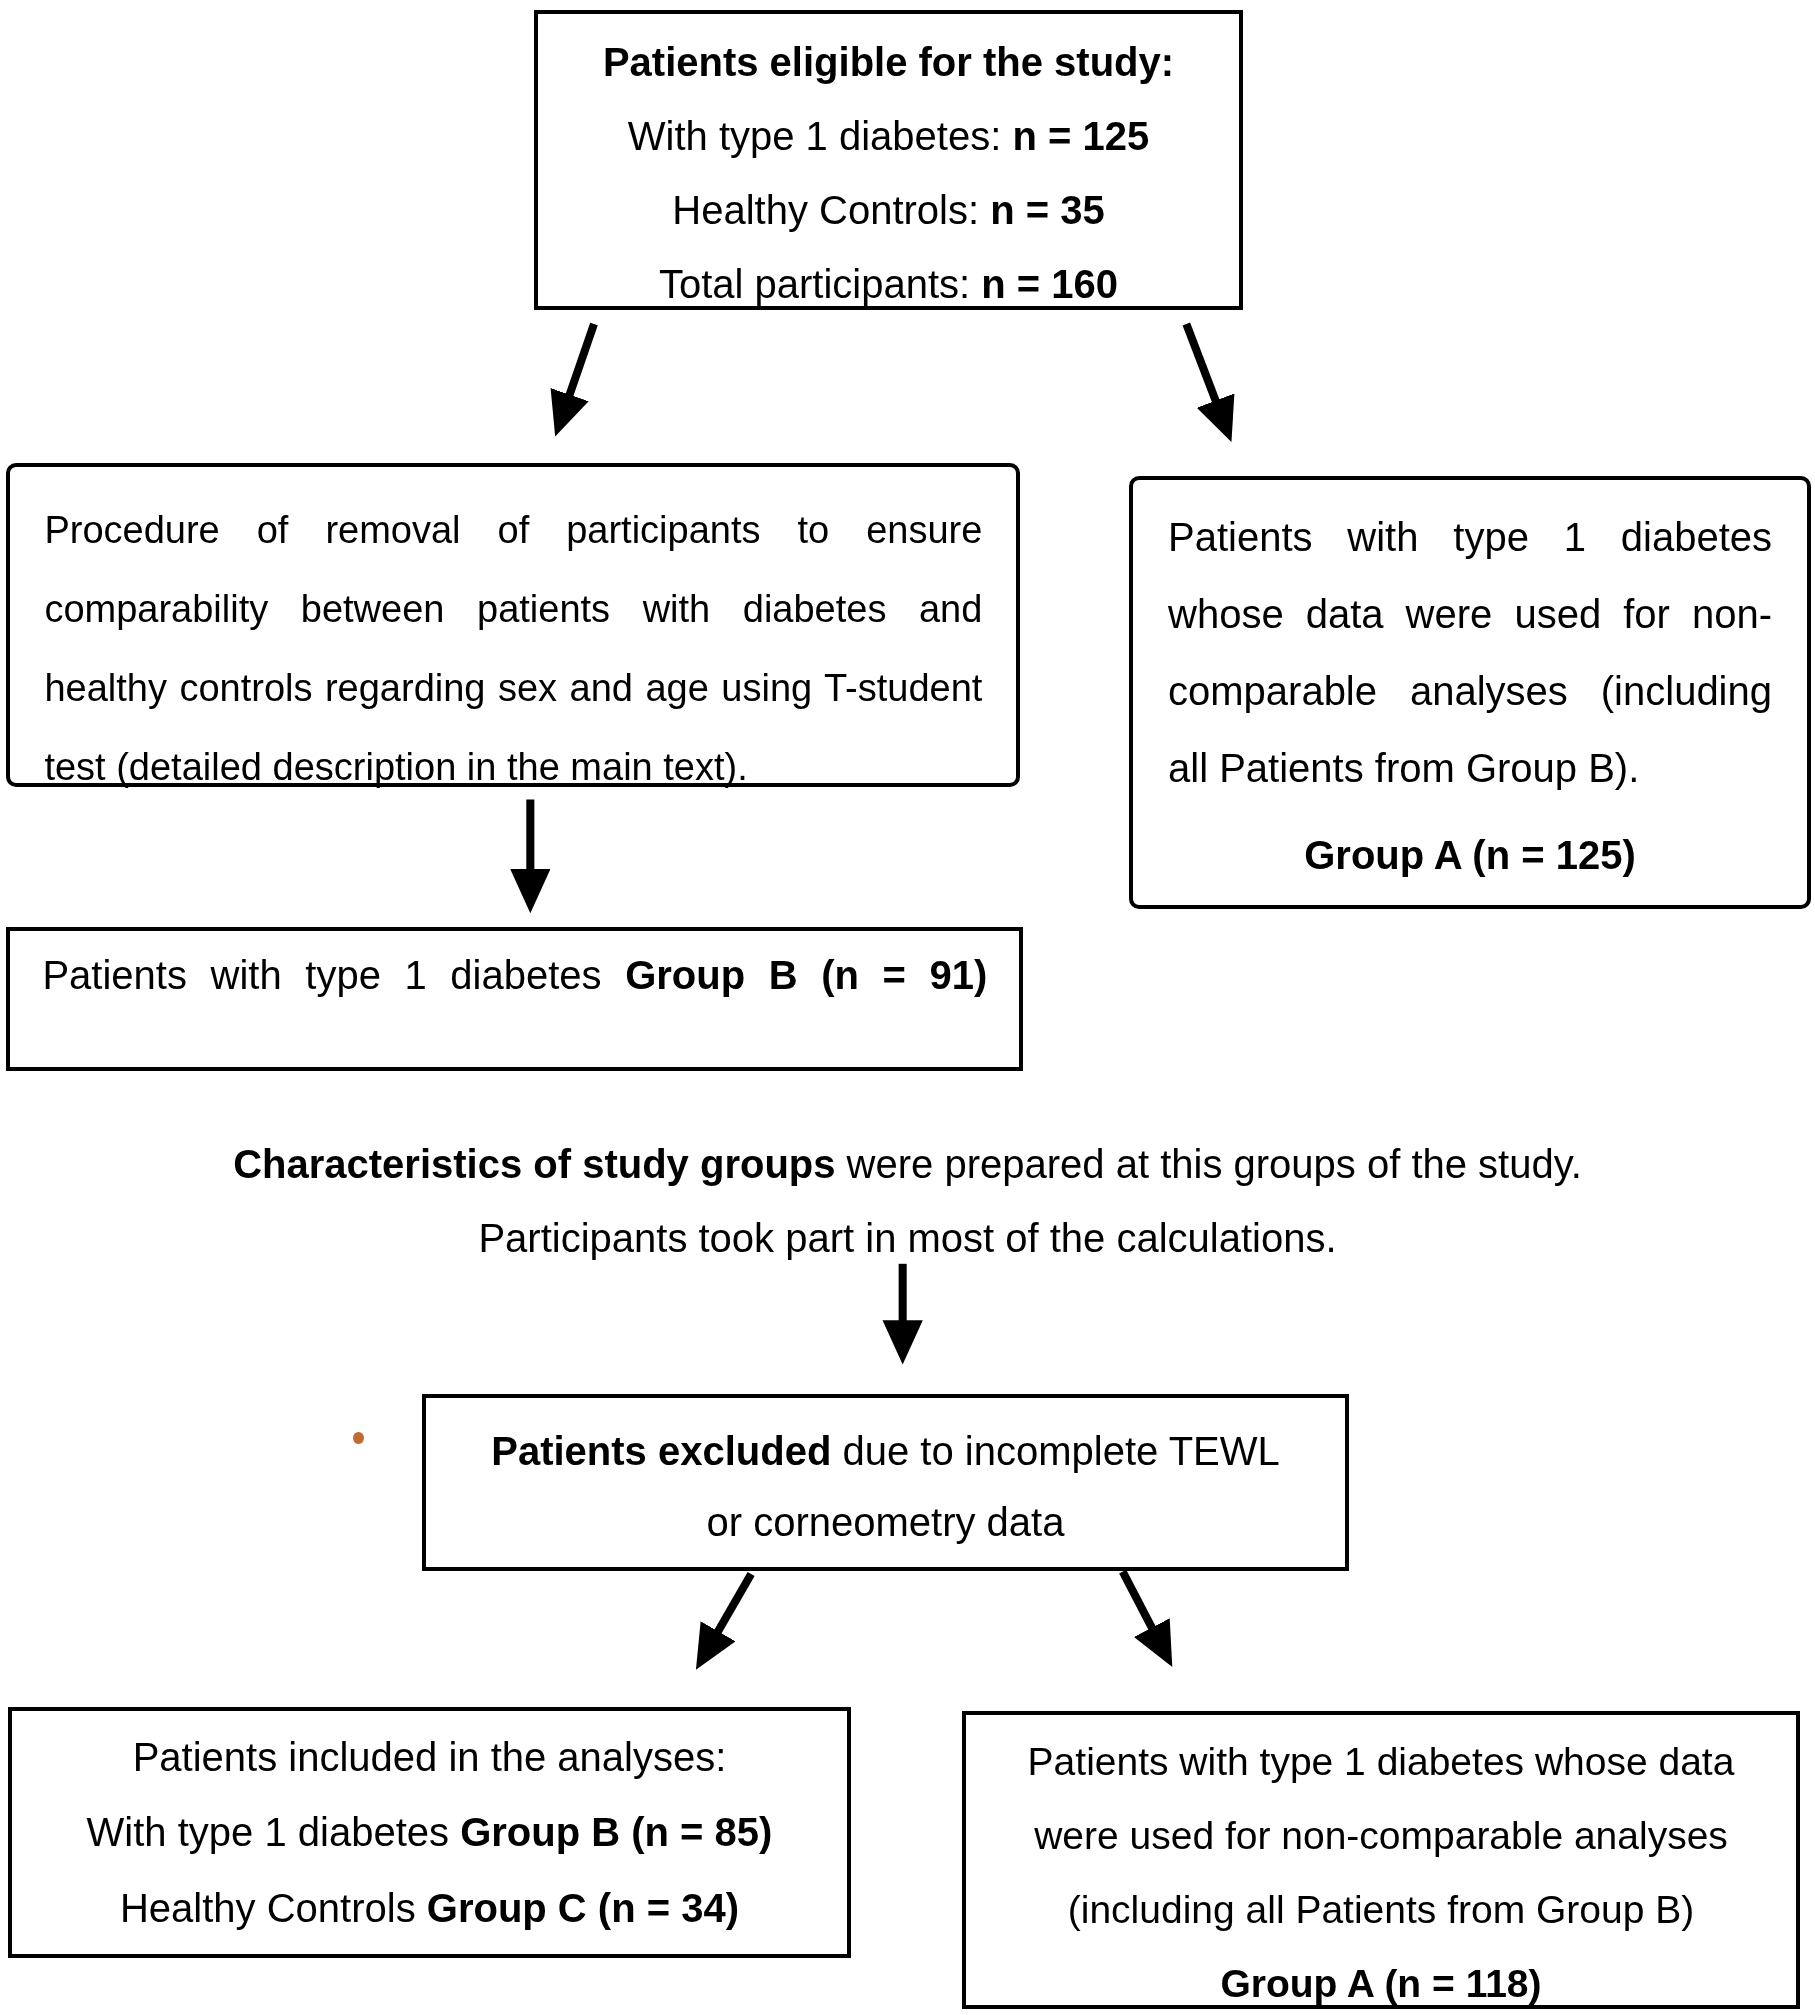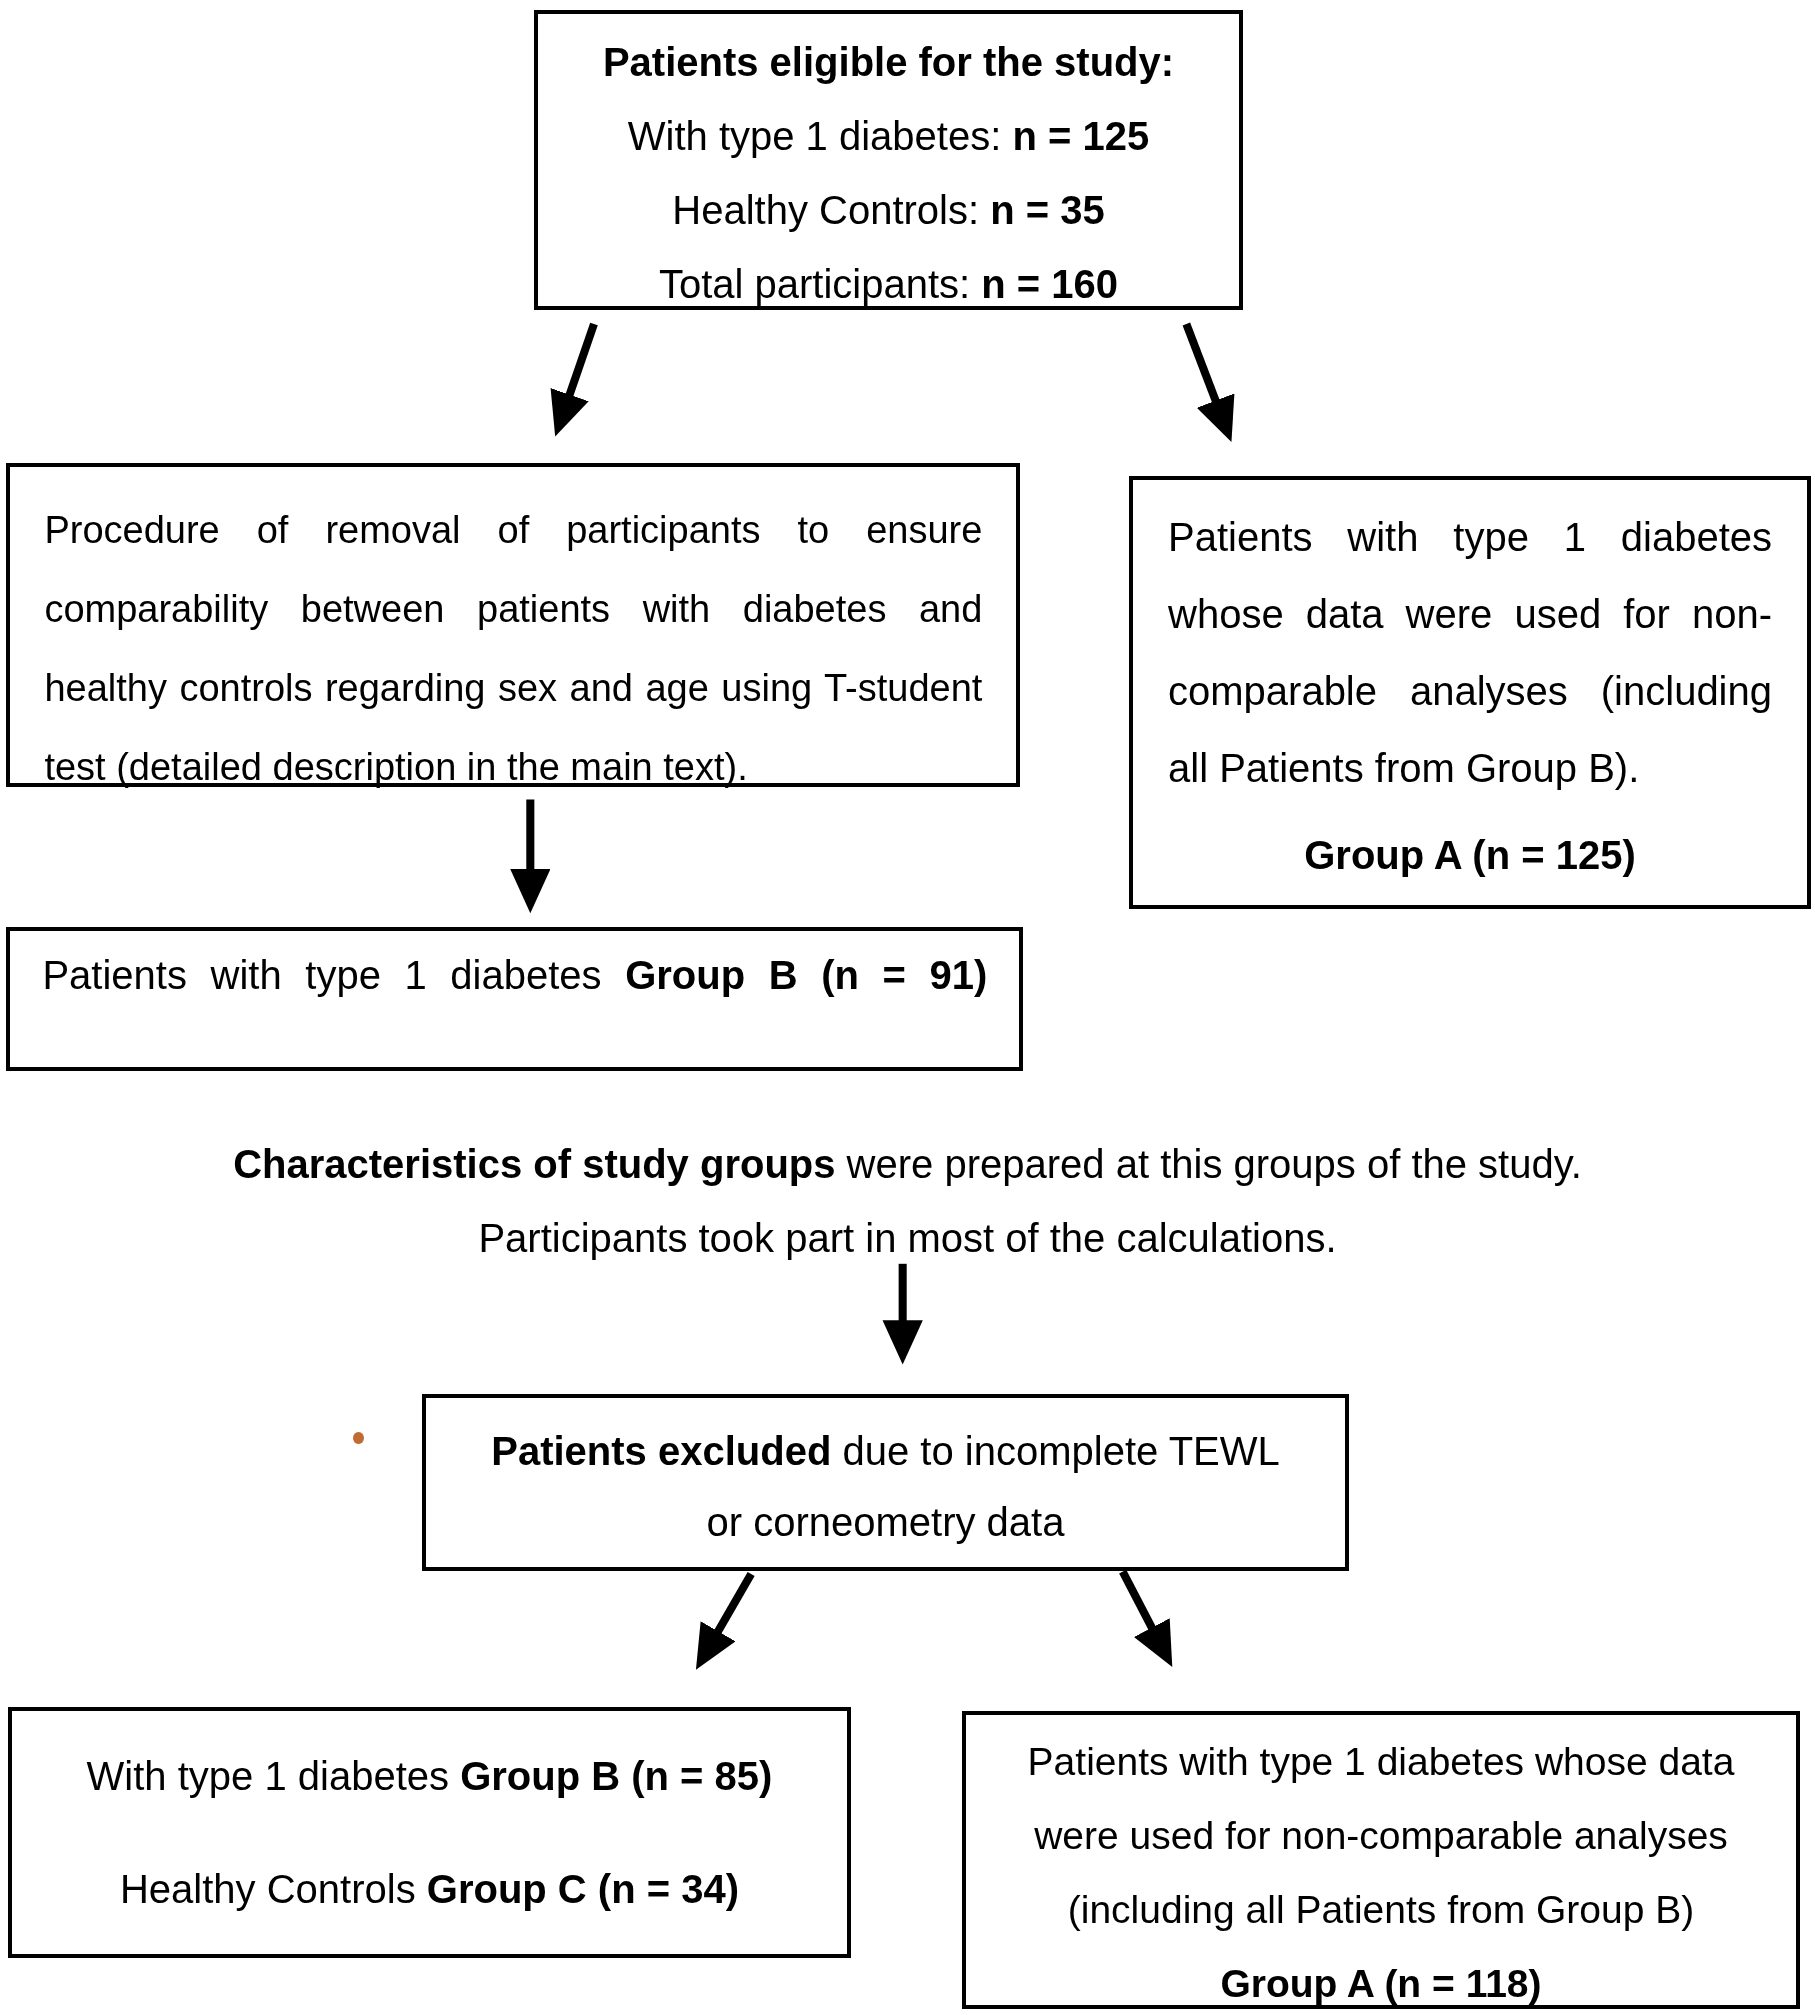--- a/index.html
+++ b/index.html
@@ -13,21 +13,21 @@
   .box{
     position:absolute;
     border:4.8px solid #000;
     background:#fff;
     box-sizing:border-box;
     font-size:40px;
     line-height:74px;
   }
   .center{text-align:center;}
   .vflex{display:flex;flex-direction:column;justify-content:space-around;}
-  .jtext{text-align:justify;text-justify:inter-word;}
+  .jtext{text-align:justify;text-justify:inter-word;border-radius:10px;}
   .jline{text-align:justify;text-align-last:justify;}
   .line{white-space:nowrap;}
   b{font-weight:700;}
   #box-eligible{left:534px;top:9.7px;width:709px;height:300px;padding:11.3px 6.4px;}
   #box-procedure{left:6.4px;top:463px;width:1014px;height:324px;padding:24px 34px;font-size:38px;line-height:79px;}
   #box-group-a{left:1129px;top:476px;width:682px;height:433px;padding:19.3px 35px;font-size:40px;line-height:77px;}
   #box-group-a .ga-label{text-align:center;margin-top:9.7px;}
   #box-groups-bc{left:6.4px;top:927px;width:1017px;height:144px;padding:7px 32px;}
   #characteristics{position:absolute;left:0;top:1127px;width:1815px;text-align:center;font-size:40px;line-height:74px;}
   #box-excluded{left:422px;top:1378px;width:927px;height:177px;padding-top:18px;line-height:71px;margin-top:16px;}
@@ -84,20 +84,21 @@
   </div>
 
   <div id="stray-dot" style="background: rgb(193, 107, 50);"></div>
 
   <div class="box center" id="box-excluded">
     <div class="line"><b>Patients excluded</b><span> due to incomplete TEWL</span></div>
     <div class="line">or corneometry data</div>
   </div>
 
   <div class="box vflex center" id="box-included">
+    <div class="line">Patients included in the analyses:</div>
     <div class="line"><span>With type 1 diabetes </span><b>Group B (n = 85)</b></div>
     <div class="line"><span>Healthy Controls </span><b>Group C (n = 34)</b></div>
   </div>
 
   <div class="box vflex center" id="box-group-a-final">
     <div class="line">Patients with type 1 diabetes whose data</div>
     <div class="line">were used for non-comparable analyses</div>
     <div class="line">(including all Patients from Group B)</div>
     <div class="line"><b>Group A (n = 118)</b></div>
   </div>

